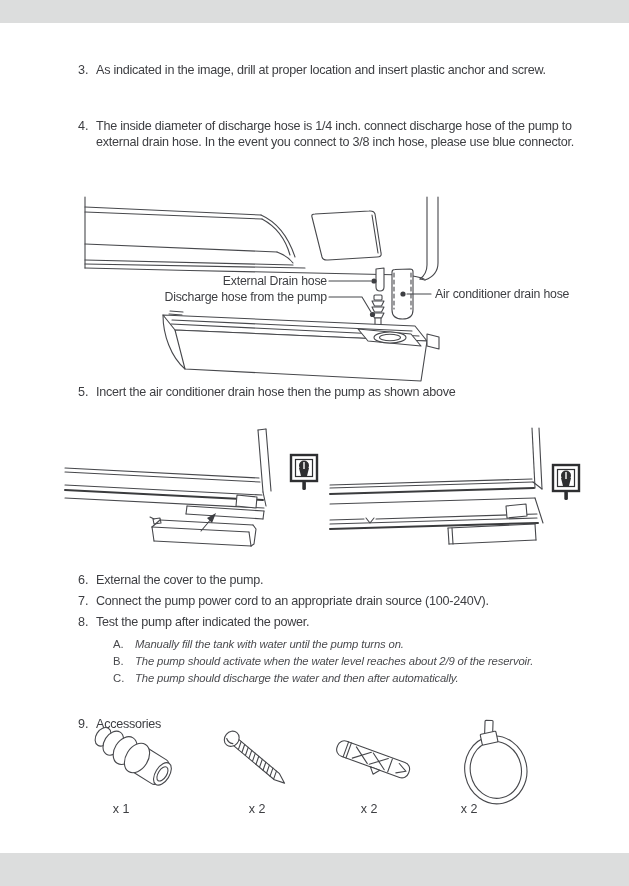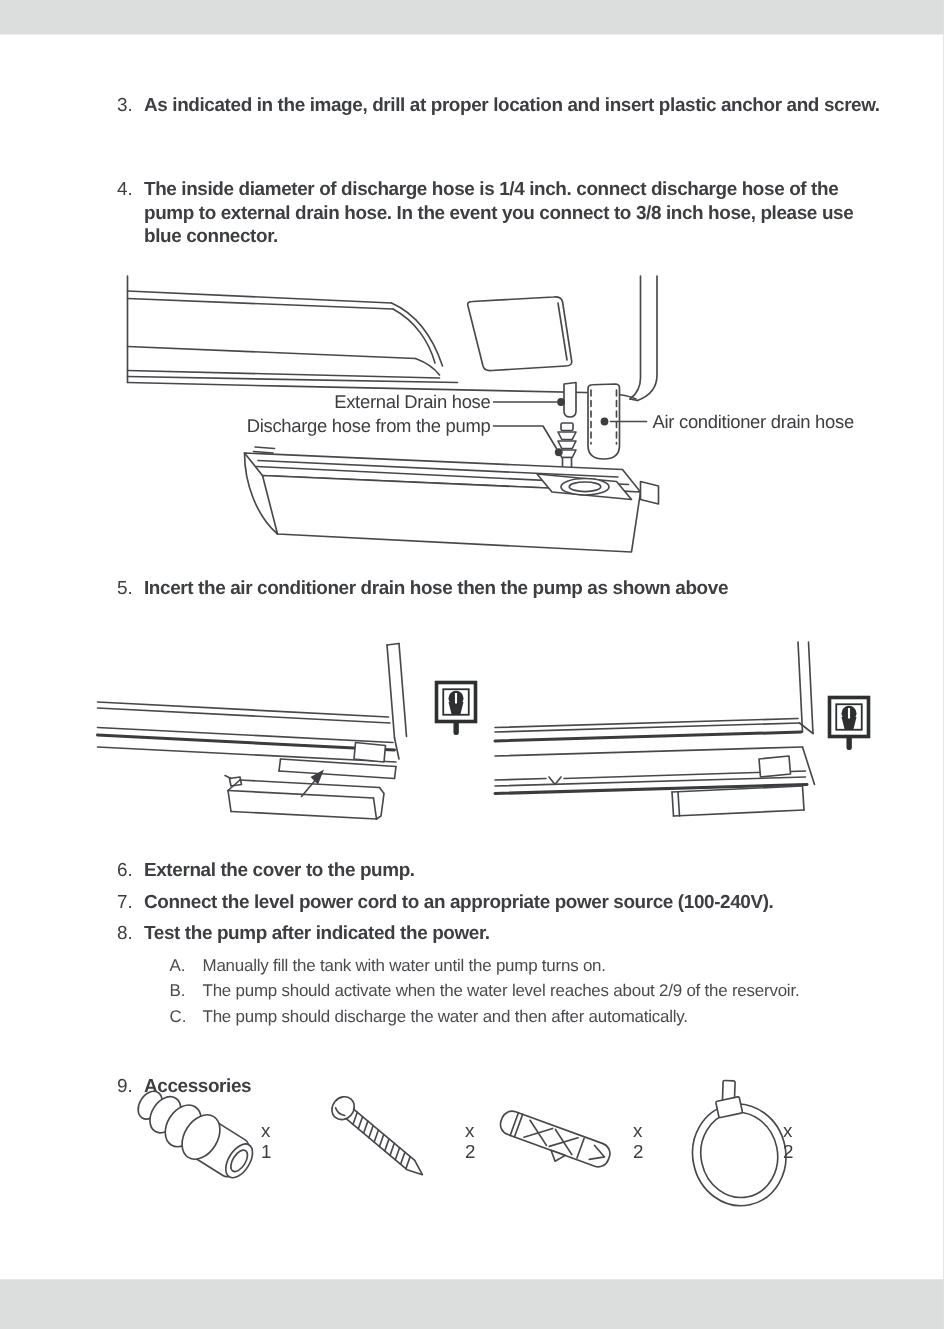--- a/index.html
+++ b/index.html
@@ -4,37 +4,37 @@
 <style>
   html,body{margin:0;padding:0;background:#dcdddd;}
   .stage{position:relative;width:629px;height:886px;background:#dcdddd;overflow:hidden;
          font-family:"Liberation Sans",sans-serif;color:#3d3e42;}
   .band-top{position:absolute;left:0;top:0;width:629px;height:23px;background:#dcdddd;}
   .paper{position:absolute;left:0;top:23px;width:629px;height:830px;background:#ffffff;}
   .band-bottom{position:absolute;left:0;top:853px;width:629px;height:33px;background:#dcdddd;}
 
   .step{position:absolute;left:78px;width:510px;}
   .step .num{position:absolute;left:0;top:0;font-size:12.6px;line-height:15.6px;}
-  .step .txt{margin-left:18px;width:496px;font-size:12.6px;line-height:15.6px;letter-spacing:-0.25px;font-weight:bold;}
+  .step .txt{margin-left:18px;width:496px;font-size:12.6px;line-height:15.6px;letter-spacing:-0.25px;}
 
   .sub{position:absolute;left:113px;width:480px;}
   .sub .letter{position:absolute;left:0;top:0;font-size:11.3px;line-height:14px;color:#4a4b4f;}
-  .sub .txt{margin-left:22px;width:450px;font-size:11.3px;line-height:14px;color:#4a4b4f;letter-spacing:-0.15px;}
+  .sub .txt{margin-left:22px;width:450px;font-size:11.3px;line-height:14px;color:#4a4b4f;letter-spacing:-0.15px;font-style:italic;}
 
   .diagram{position:absolute;}
   svg{display:block;overflow:visible;}
   svg text{font-family:"Liberation Sans",sans-serif;font-size:12.3px;fill:#3d3e42;letter-spacing:-0.2px;}
   .ln{fill:none;stroke:#47484c;stroke-width:1.1;stroke-linecap:round;stroke-linejoin:round;}
   .ln2{fill:none;stroke:#3a3b3d;stroke-width:2;stroke-linecap:round;stroke-linejoin:round;}
   .wh{fill:#ffffff;stroke:#47484c;stroke-width:1.1;stroke-linejoin:round;}
   .dk{fill:#2e2f31;stroke:none;}
   .dot{fill:#3d3e42;stroke:none;}
 
   .acc-row{position:absolute;left:80px;top:697px;width:472px;display:flex;}
-  .acc-cell{width:118px;display:flex;flex-direction:row;align-items:center;}
+  .acc-cell{width:118px;display:flex;flex-direction:column;align-items:center;}
   .qty{font-size:12.5px;color:#3d3e42;margin-top:-2px;position:relative;}
   .q1{left:-18px;} .q3{left:-6px;} .q4{left:-24px;}
 </style>
 </head>
 <body>
 
 <div class="stage">
   <div class="band-top"></div>
 
   <div class="paper">
@@ -42,21 +42,21 @@
     <div class="step" style="top:40px">
       <span class="num">3.</span>
       <div class="txt">As indicated in the image, drill at proper location and insert plastic anchor and screw.</div>
     </div>
 
     <div class="step" style="top:96px">
       <span class="num">4.</span>
       <div class="txt">The inside diameter of discharge hose is 1/4 inch. connect discharge hose of the pump to external drain hose. In the event you connect to 3/8 inch hose, please use blue connector.</div>
     </div>
 
-    <div class="diagram" style="left:75px;top:159px">
+    <div class="diagram" style="left:75px;top:172px">
       <svg width="515" height="195" viewBox="0 0 515 195">
 
         <g class="ln">
           <path d="M10,2 L10,73"></path>
           <path d="M10,12 L186,20"></path>
           <path d="M10,17 L187,24"></path>
           <path d="M186,20 C204,28 214,44 220,62"></path>
           <path d="M187,24 C202,32 211,46 215,60"></path>
           <path d="M10,49 L202,57"></path>
           <path d="M202,57 C210,60 215,64 218,68"></path>
@@ -204,21 +204,21 @@
         </g>
       </svg>
     </div>
 
     <div class="step" style="top:550px">
       <span class="num">6.</span>
       <div class="txt">External the  cover to the pump.</div>
     </div>
     <div class="step" style="top:571px">
       <span class="num">7.</span>
-      <div class="txt">Connect the level power cord to an appropriate power source (100-240V).</div>
+      <div class="txt">Connect the pump power cord to an appropriate drain source (100-240V).</div>
     </div>
     <div class="step" style="top:592px">
       <span class="num">8.</span>
       <div class="txt">Test the pump after indicated the power.</div>
     </div>
 
     <div class="sub" style="top:614px">
       <span class="letter">A.</span>
       <div class="txt">Manually fill the tank with water until the pump turns on.</div>
     </div>

